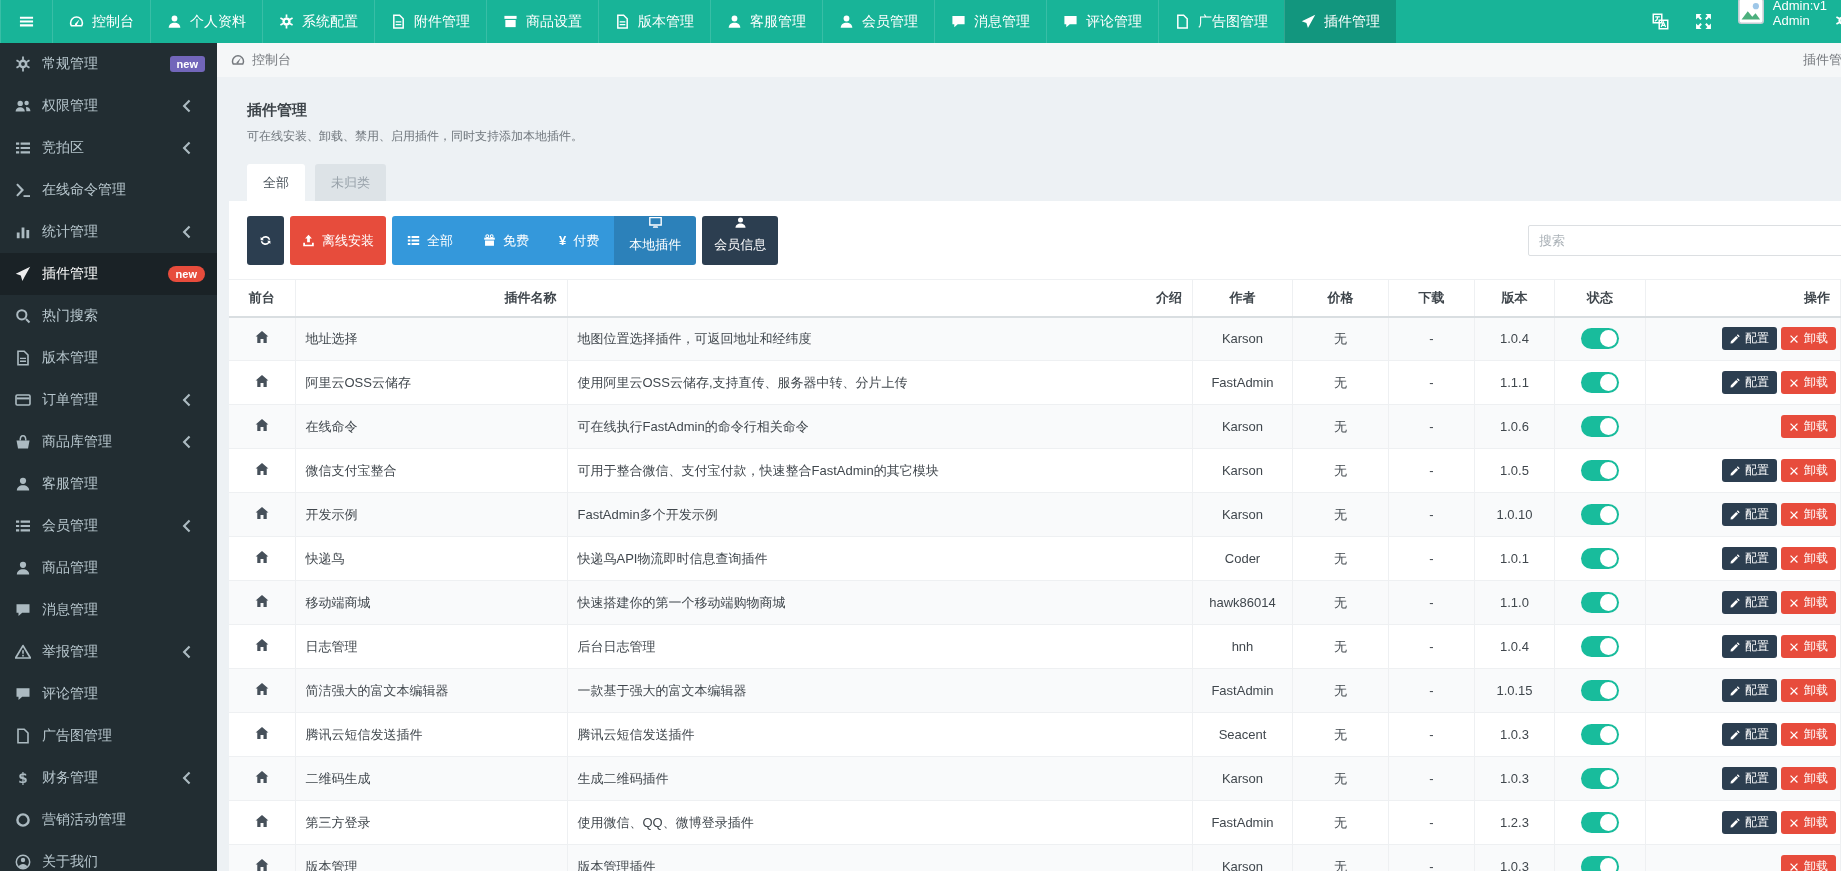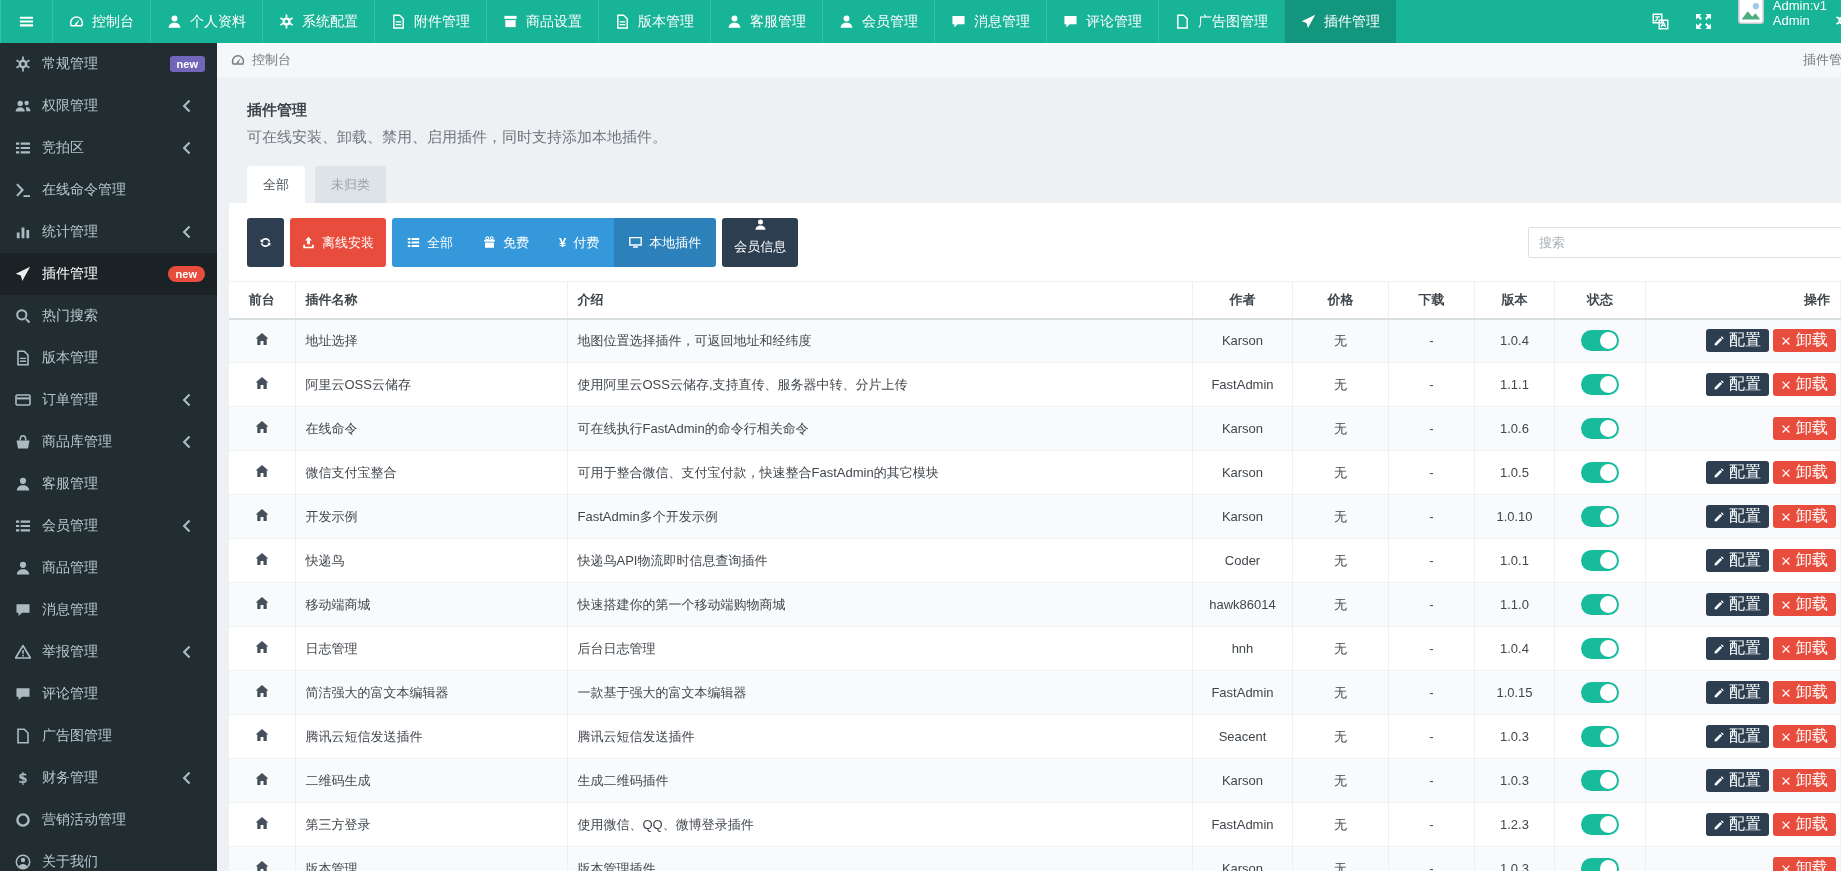--- a/index.html
+++ b/index.html
@@ -33,58 +33,58 @@
   .chev { width:11px; height:11px; opacity:.75; flex:none; }
 
   
   .main { margin-left:217px; height:828px; display:flex; flex-direction:column; background:#edf1f4; }
   .breadcrumb { height:34px; background:#f5f7f8; display:flex; align-items:center; gap:7px; padding:0 0 0 14px; color:#75797e; font-size:13px; flex:none; }
   .breadcrumb .ic { width:14px; height:14px; }
   .bc-right { margin-left:auto; margin-right:-14px; white-space:nowrap; }
 
   .page-head { padding:24px 15px 0 30px; flex:none; }
   .page-title { font-size:15px; font-weight:bold; color:#3d4449; }
-  .page-sub { font-size:15px; color:#6f767c; margin-top:8px; }
+  .page-sub { font-size:12px; color:#6f767c; margin-top:8px; }
   .tabs { display:flex; margin:19px 0 0 30px; flex:none; }
   .tab { height:37px; line-height:37px; padding:0 16px; font-size:13px; border-radius:3px 3px 0 0; cursor:pointer; }
   .tab.active { background:#fff; color:#49525a; }
   .tab.inactive { background:#dde3e7; color:#98a2aa; margin-left:10px; }
 
   .panel-body { background:#fff; flex:1; margin-left:12px; padding:15px 0 0 0; overflow:hidden; }
   .toolbar { display:flex; align-items:center; margin:0 0 14px 18px; }
   .btn { height:49px; display:inline-flex; align-items:center; gap:7px; padding:0 12px; border:none; border-radius:3px;
     color:#fff; font-size:13px; cursor:pointer; font-family:inherit; white-space:nowrap; }
   .btn .ic { width:13px; height:13px; }
   .btn.dark { background:#2c3e50; }
   .btn.red { background:#e74c3c; margin-left:6px; }
   .btn-group { display:inline-flex; margin-left:6px; }
   .btn-group .btn { border-radius:0; background:#3498db; padding:0 15px; }
   .btn-group .btn:first-child { border-radius:3px 0 0 3px; }
   .btn-group .btn:last-child { border-radius:0 3px 3px 0; }
-  .btn-group .btn.blue-active { background:#2c81ba; }
+  .btn-group .btn.blue-active { background:#2c81ba;flex-direction:column; }
   .btn.member { margin-left:6px;flex-direction:column; }
   .yen { font-size:13px; font-weight:bold; line-height:1; }
   .search-input { margin-left:auto; margin-right:-5px; width:318px; height:31px; border:1px solid #dcdfe2; border-radius:2px;
     padding:0 10px; font-size:13px; color:#555; outline:none; font-family:inherit; }
   .search-input::placeholder { color:#a9b0b6; }
 
   
   table { width:100%; border-collapse:collapse; table-layout:fixed; }
-  th { height:37px; font-size:13px; font-weight:bold; color:#3f464c; text-align:left; padding:0 10px;
+  th { height:37px; font-size:13px; font-weight:bold; color:#3f464c; text-align:right; padding:0 10px;
     border:1px solid #eef0f2; border-bottom:2px solid #d9dee1; background:#fff; }
   td { height:44px; font-size:13px; color:#40474d; padding:2px 10px; border:1px solid #eef0f2; background:#fff; }
   tr.odd td { background:#f9fafb; }
   .ta-c { text-align:center; } .ta-r { text-align:right; }
   th:first-child, td:first-child { border-left:none; }
   .front-link { color:#46505a; cursor:pointer; display:inline-block; }
   .front-link .ic { width:14px; height:14px; }
   .toggle { width:38px; height:21px; border-radius:11px; background:#18bc9c; display:inline-block; position:relative; vertical-align:middle; cursor:pointer; }
   .toggle::after { content:""; position:absolute; top:2px; right:2px; width:17px; height:17px; border-radius:50%; background:#fff; }
   .abtn { height:23px; display:inline-flex; align-items:center; gap:5px; padding:0 8px; border:none; border-radius:3px;
-    color:#fff; font-size:16px; cursor:pointer; margin-left:4px; font-family:inherit; white-space:nowrap; }
+    color:#fff; font-size:12px; cursor:pointer; margin-left:4px; font-family:inherit; white-space:nowrap; }
   .abtn .ic { width:10px; height:10px; }
   .abtn.cfg { background:#2c3e50; }
   .abtn.rm { background:#e74c3c; }
   td.actions-cell { padding-right:4px; }
 </style>
 </head>
 <body>
 
 <svg width="0" height="0" style="position:absolute" aria-hidden="true">
   <defs>

